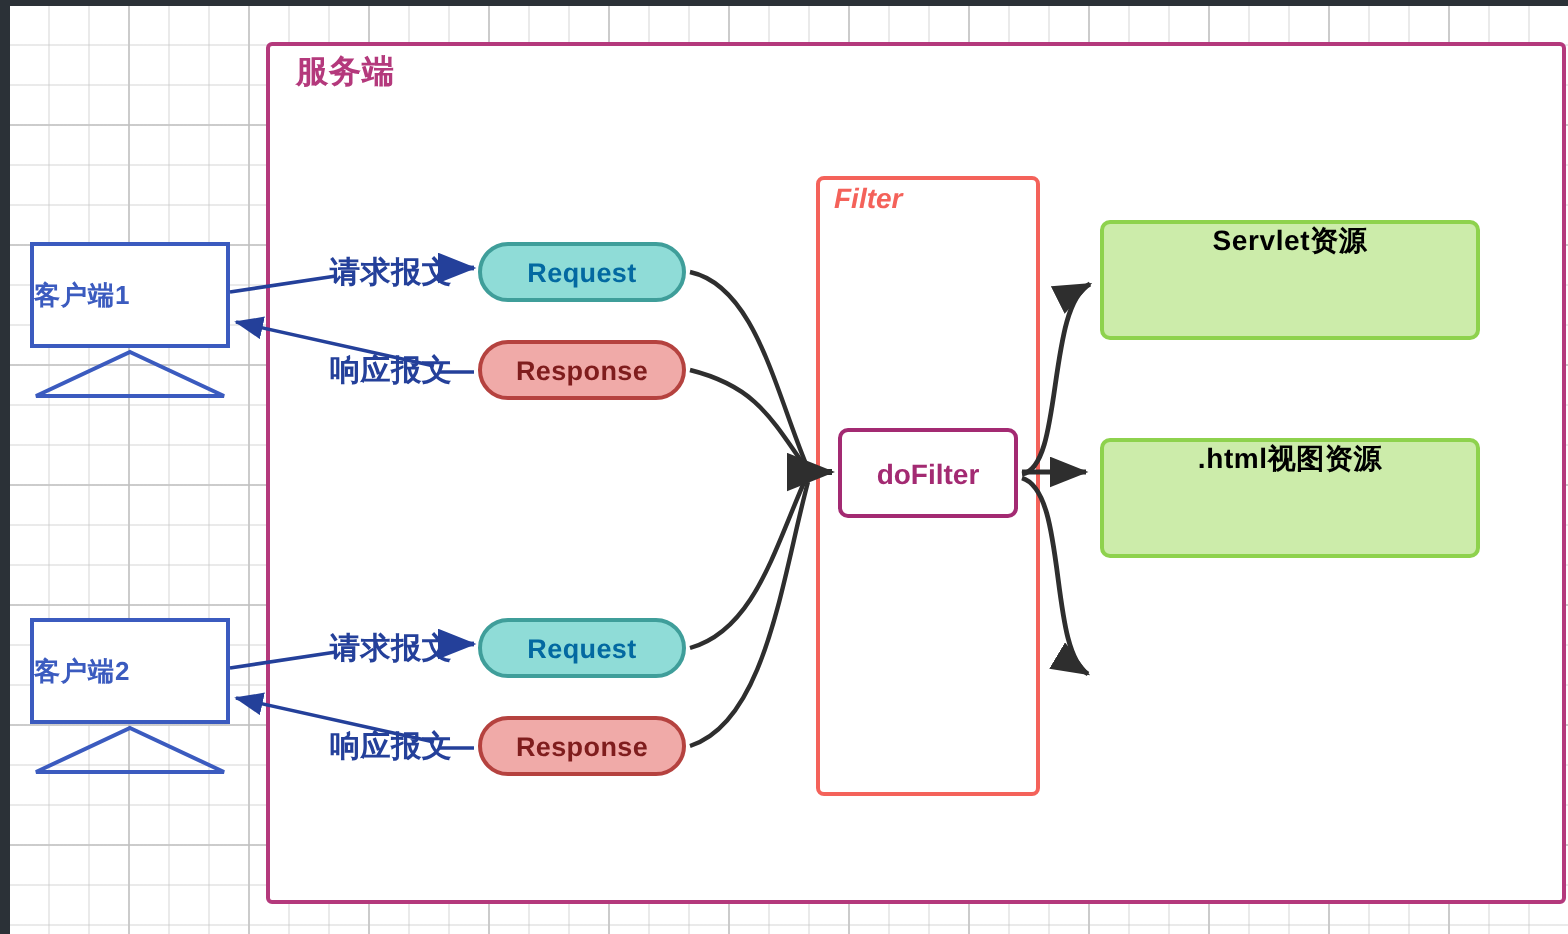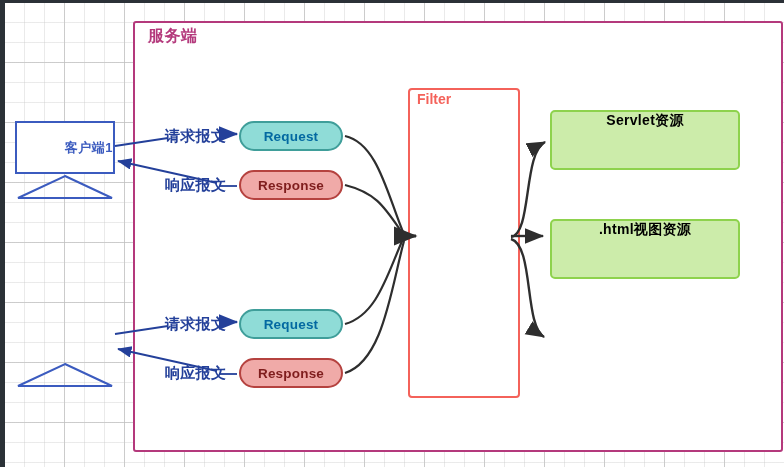--- a/index.html
+++ b/index.html
@@ -42,28 +42,29 @@
   
   .filter-panel{
     position:absolute;left:403px;top:85px;width:112px;height:310px;
     border:2px solid #f4625a;border-radius:4px;background:#ffffff;
     box-sizing:border-box;
   }
   .filter-title{
     position:absolute;left:412px;top:88px;
     font-size:14px;font-weight:bold;color:#f4625a;
     white-space:nowrap;
+    font-style:italic;
   }
 
   
   .client-box{
     position:absolute;width:100px;height:53px;
     border:2px solid #3b5bbf;background:#ffffff;
     box-sizing:border-box;
-    display:flex;align-items:center;justify-content:flex-end;
+    display:flex;align-items:center;justify-content:flex-start;
     font-size:13px;font-weight:bold;color:#3b5bbf;
     letter-spacing:.5px;
   }
   .client1{left:10px;top:118px;}
   .client2{left:10px;top:306px;}
   .stand{position:absolute;width:100px;height:26px;}
   .stand1{left:10px;top:171px;}
   .stand2{left:10px;top:359px;}
 
   
@@ -133,20 +134,23 @@
   <div class="filter-panel"></div>
   <div class="filter-title">Filter</div>
 
   <div class="client-box client1">
     <span>客户端1</span>
   </div>
   <svg class="stand stand1" viewBox="0 0 100 26">
     <polygon points="50,2 97,24 3,24" fill="none" stroke="#3b5bbf" stroke-width="2"></polygon>
   </svg>
 
+  <div class="client-box client2">
+    <span>客户端2</span>
+  </div>
   <svg class="stand stand2" viewBox="0 0 100 26">
     <polygon points="50,2 97,24 3,24" fill="none" stroke="#3b5bbf" stroke-width="2"></polygon>
   </svg>
 
   <div class="link-label lbl-req1">请求报文</div>
   <div class="link-label lbl-res1">响应报文</div>
   <div class="link-label lbl-req2">请求报文</div>
   <div class="link-label lbl-res2">响应报文</div>
 
   <div class="pill pill-request req1">
@@ -155,20 +159,23 @@
   <div class="pill pill-response res1">
     <span>Response</span>
   </div>
   <div class="pill pill-request req2">
     <span>Request</span>
   </div>
   <div class="pill pill-response res2">
     <span>Response</span>
   </div>
 
+  <div class="dofilter">
+    <span>doFilter</span>
+  </div>
 
   <div class="res-box res-servlet">
     <span>Servlet资源</span>
   </div>
   <div class="res-box res-html">
     <span>.html视图资源</span>
   </div>
 
   <svg class="edges" viewBox="0 0 784 467">
     <defs>

